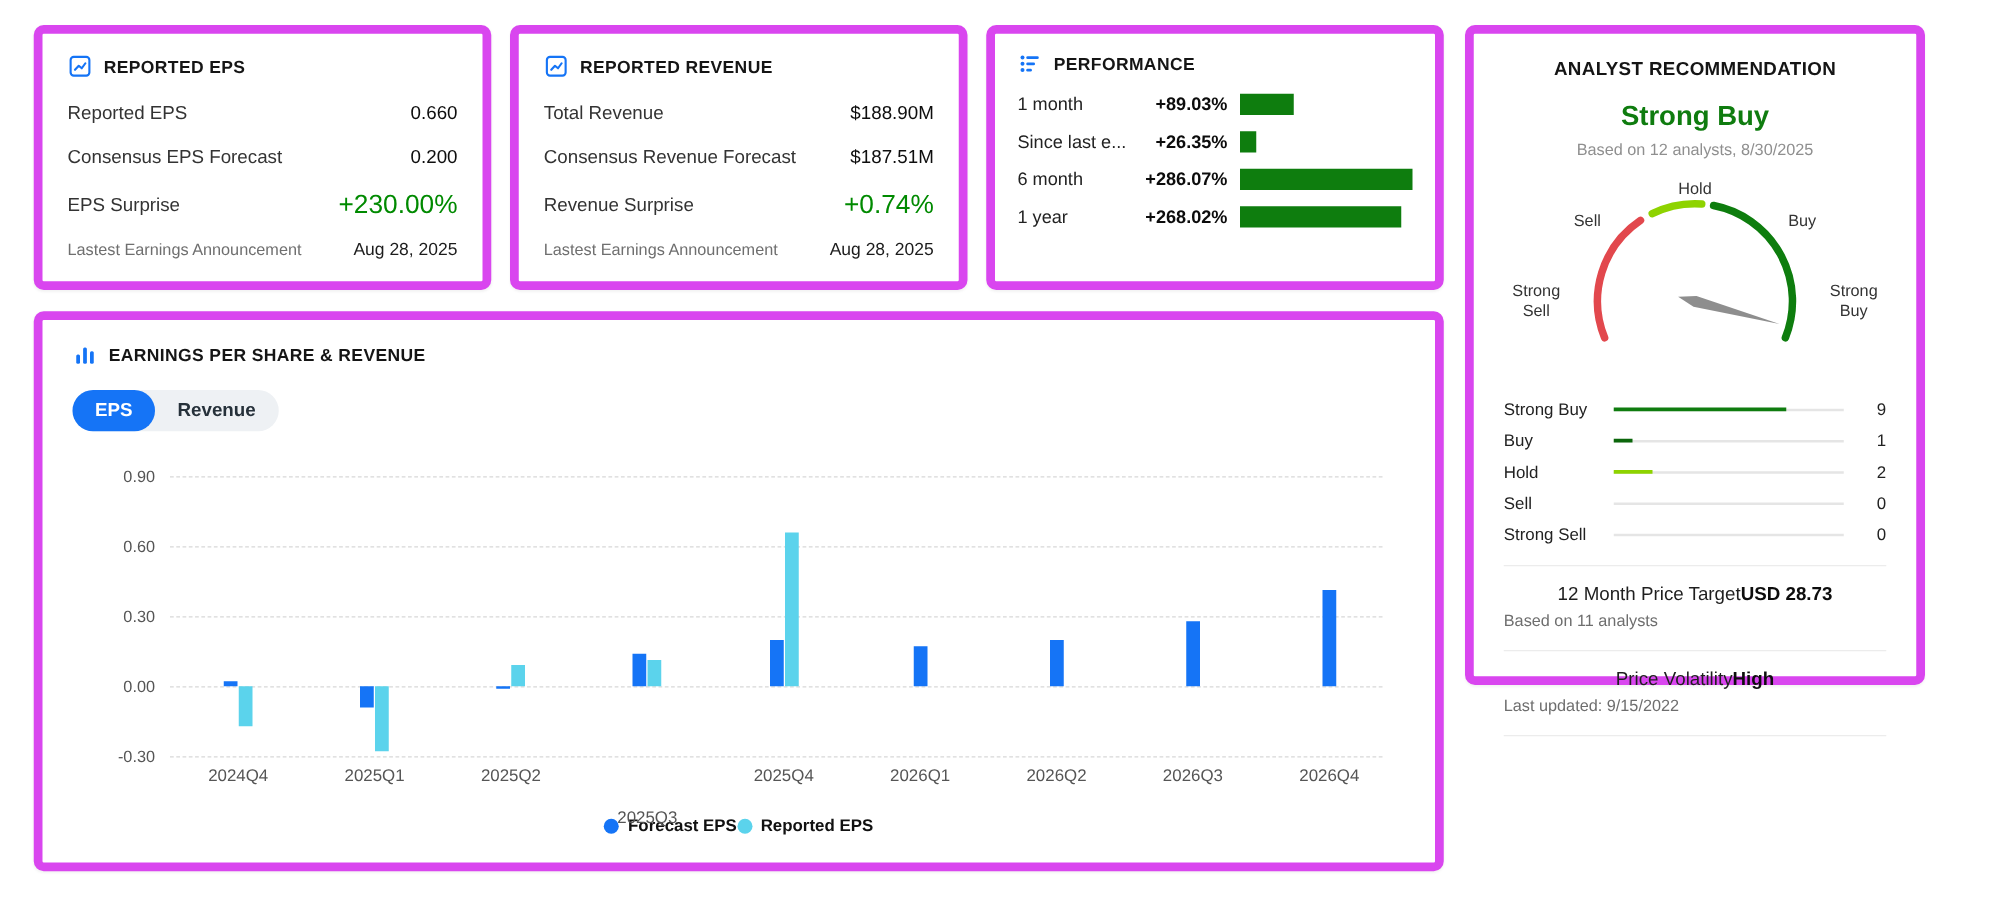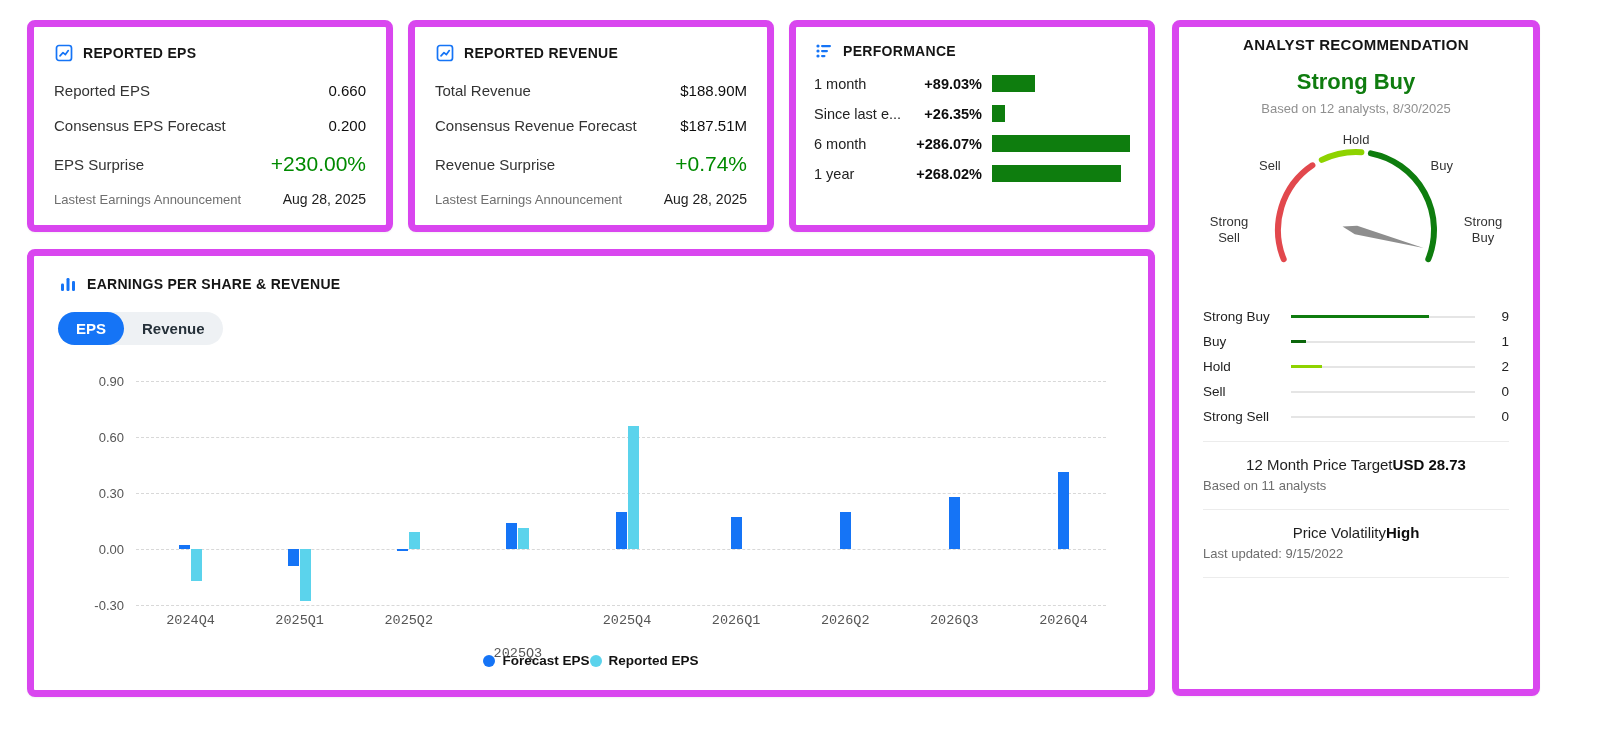--- a/index.html
+++ b/index.html
@@ -34,29 +34,29 @@
   
   .chart-card { width:1128px; height:448px; padding:18px 24px 14px; }
   .tabs { display:inline-flex; background:#eef1f4; border-radius:19px; margin-top:8px; }
   .tab { border:none; background:transparent; font-family:inherit; font-size:15px; font-weight:700;
     color:#26313a; padding:8px 18px; border-radius:19px; cursor:pointer; }
   .tab.active { background:var(--blue); color:#fff; }
   .plot { position:relative; height:224px; margin:36px 18px 0 78px; }
   .gridline { position:absolute; left:0; right:0; border-top:1px dashed #d8d8d8; height:0; }
   .ytick { position:absolute; left:-66px; width:54px; text-align:right; font-size:13px; color:#555;
     transform:translateY(-50%); }
-  .xtick { position:absolute; text-align:center; font-size:13.5px; color:#555;font-family:Liberation Mono, monospace; }
+  .xtick { position:absolute; text-align:center; font-size:13.5px; color:#555; }
   .bar { position:absolute; }
   .legend { display:flex; justify-content:center; margin-top:48px; }
   .legend-item { display:flex; align-items:center; gap:7px; cursor:pointer; }
   .legend-dot { width:12px; height:12px; border-radius:50%; display:inline-block; }
   .legend-item span:last-child { font-size:13.5px; font-weight:700; color:#111; }
 
   
-  .analyst-card { width:368px; height:676px; padding:9px 24px; }
+  .analyst-card { width:368px; height:528px; padding:20px 24px; }
   .analyst-title { text-align:center; font-size:15px; font-weight:700; letter-spacing:.3px; color:#151515; }
   .rating { text-align:center; font-size:22px; font-weight:700; color:var(--rating-green); margin-top:16px; }
   .rating-sub { text-align:center; font-size:13px; color:#8f8f8f; margin-top:6px; }
   .gauge-wrap { position:relative; height:162px; margin-top:12px; }
   .gauge-wrap svg { display:block; margin:16px auto 0; }
   .gauge-label { position:absolute; font-size:13px; color:#333; line-height:1.25; text-align:center; }
   .gl-hold { top:0; left:50%; transform:translateX(-50%); }
   .gl-sell { top:26px; left:56px; }
   .gl-buy  { top:26px; right:56px; }
   .gl-strong-sell { top:82px; left:0;  width:52px; }

